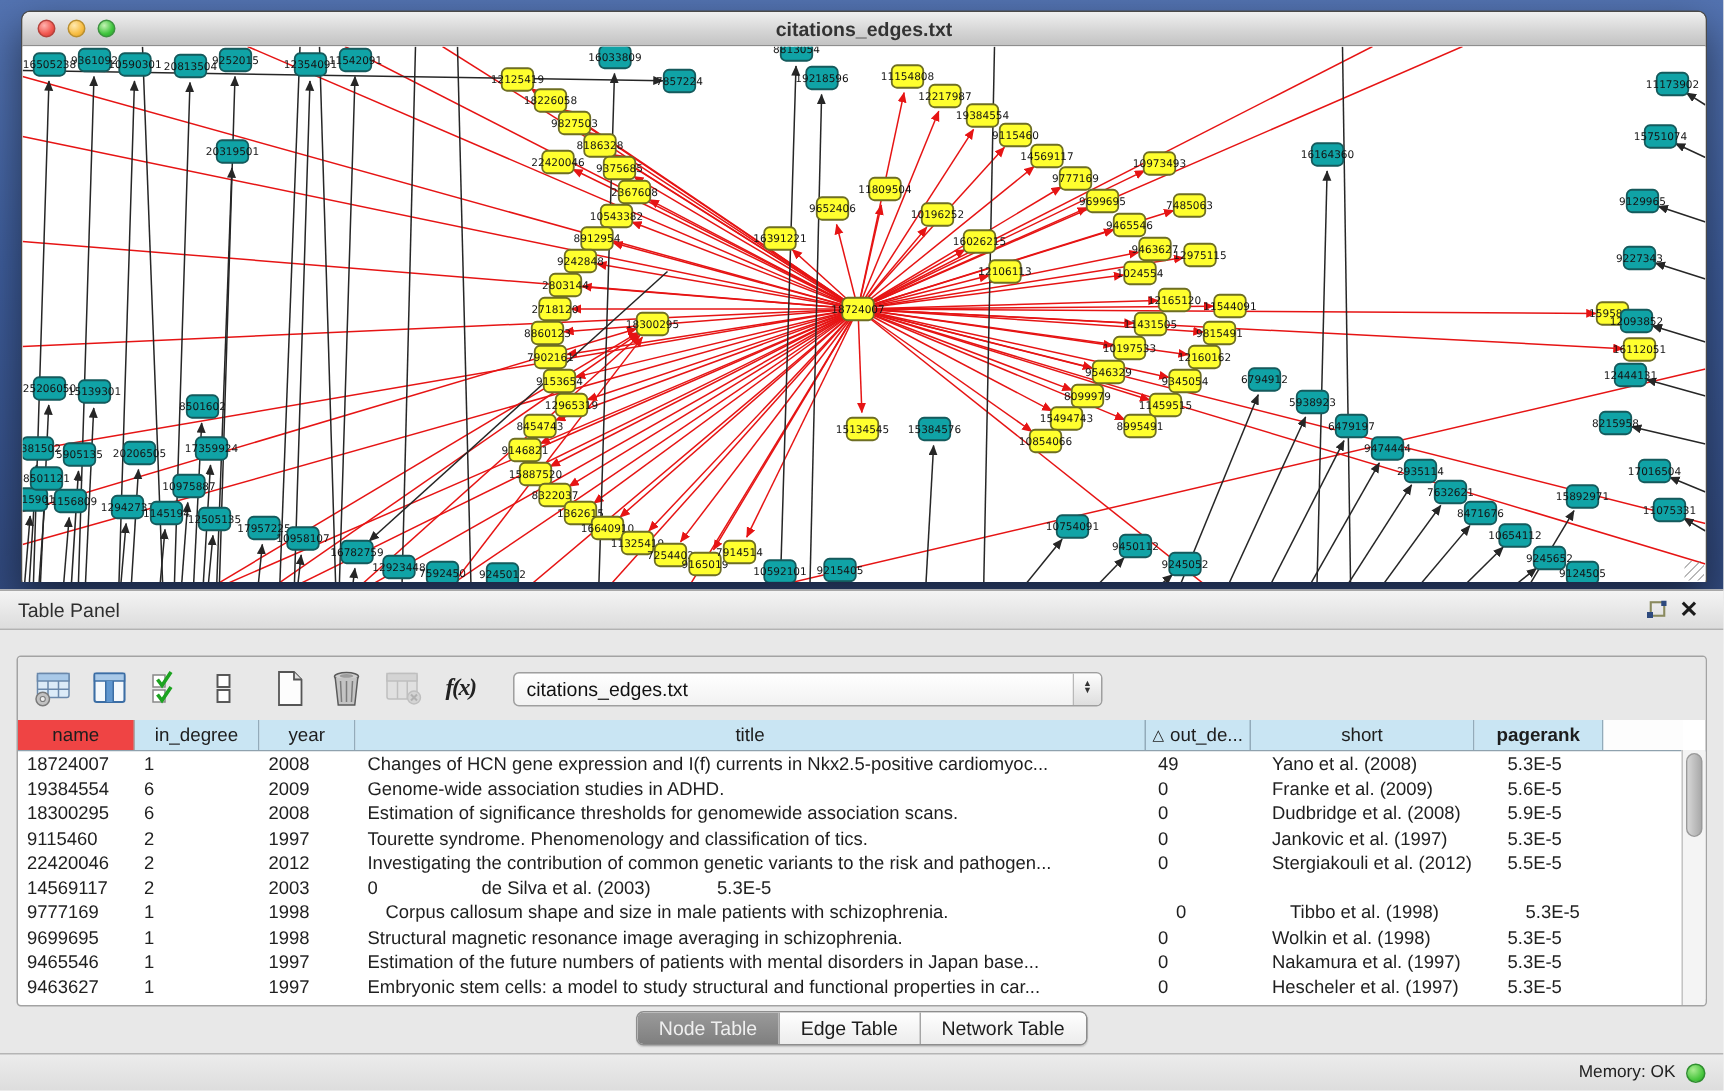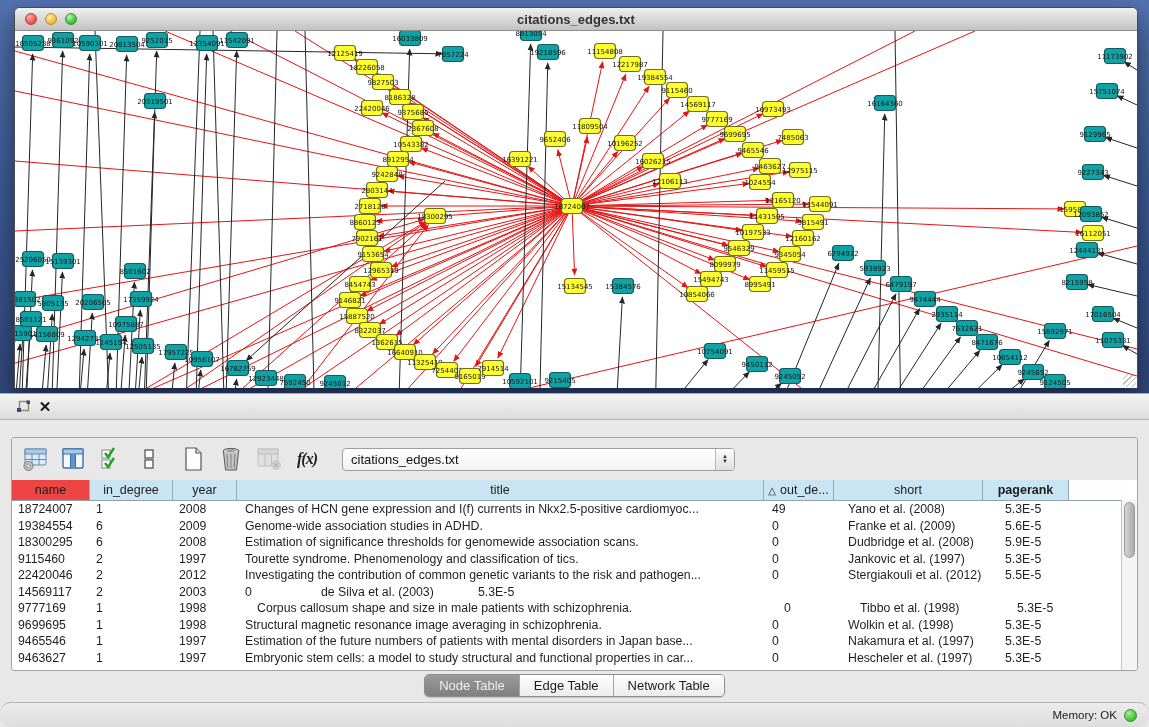--- a/index.html
+++ b/index.html
@@ -63,21 +63,21 @@
 
   .tabs-row{position:absolute;left:0;top:281px;width:100%;display:flex;justify-content:center;}
   .segmented{display:flex;border:1px solid #8d8d8d;border-radius:5px;overflow:hidden;background:#fff;
     box-shadow:0 1px 1px rgba(0,0,0,.15);}
   .segment{padding:2px 14px;font-size:13px;color:#1c1c1c;background:linear-gradient(180deg,#ffffff,#ececec);
     border-right:1px solid #a5a5a5;display:flex;align-items:center;height:17px;}
   .segment:last-child{border-right:none;}
   .segment.selected{background:linear-gradient(180deg,#9a9a9a,#7f7f7f);color:#efefef;}
 
   .statusbar{position:absolute;left:0;top:309px;width:100%;height:25px;border-top:1px solid #b5b5b5;
-    background:linear-gradient(180deg,#ececec,#dddddd);display:flex;align-items:center;justify-content:flex-end;padding:0 12px;gap:7px;box-sizing:border-box;border-radius:11px;}
+    background:linear-gradient(180deg,#ececec,#dddddd);display:flex;align-items:center;justify-content:flex-end;padding:0 12px;gap:7px;box-sizing:border-box;}
   .memory-label{font-size:11.5px;color:#222;}
   .memory-dot{width:13px;height:13px;border-radius:50%;border:1px solid #2f8e2f;box-sizing:border-box;
     background:radial-gradient(circle at 35% 30%,#a8ec90,#46c53c 65%,#2fa32f);}
 </style>
 </head>
 <body>
 
 <div class="app">
 
   <div class="desktop">
@@ -748,20 +748,21 @@
               </g>
             </g>
         </svg>
         <div class="resize-grip"></div>
       </div>
     </div>
   </div>
 
   <div class="table-panel">
     <div class="panel-titlebar">
+      <div class="panel-title">Table Panel</div>
       <div class="panel-btn">
         <svg width="15" height="14" viewBox="0 0 15 14">
           <rect x="3.5" y="1.5" width="9" height="9" fill="none" stroke="#8a8a5e" stroke-width="1.4"></rect>
           <rect x="1" y="8" width="4" height="4" fill="#2e4a7e"></rect>
           <rect x="10.5" y="0.5" width="3.5" height="3.5" fill="#2e4a7e"></rect>
         </svg>
       </div>
       <div class="panel-btn">
         <span class="close-x">✕</span>
       </div>

